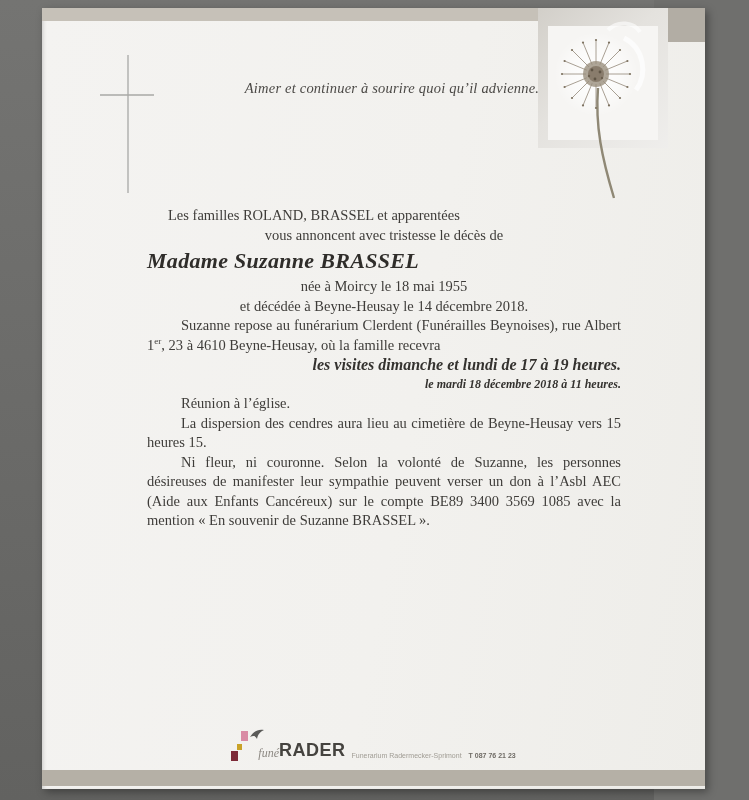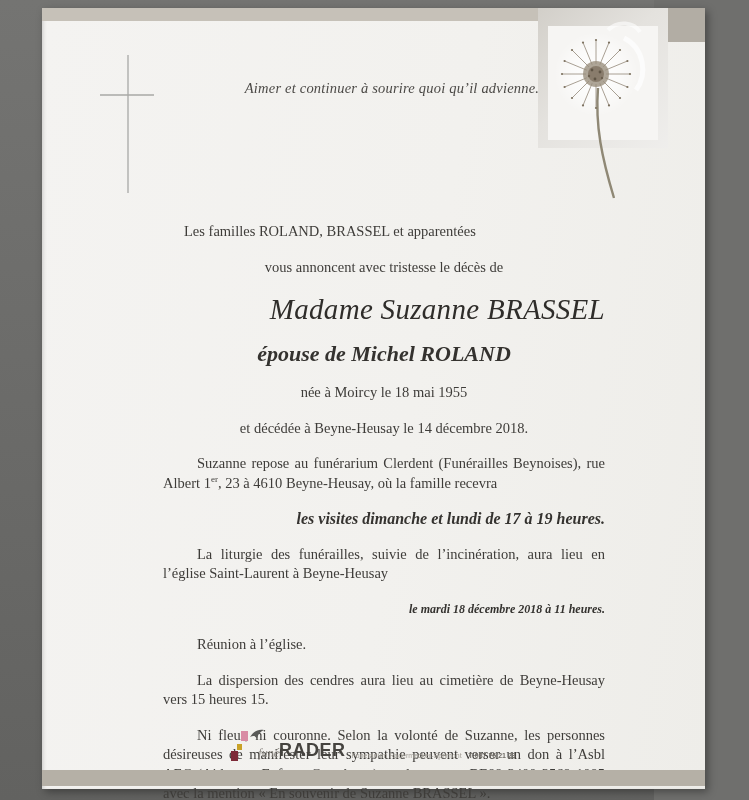--- a/index.html
+++ b/index.html
@@ -29,25 +29,25 @@
 
   .quote{
     position:absolute;left:140px;top:72px;width:420px;
     text-align:center;font-style:italic;font-size:14.5px;color:#4b4946;letter-spacing:.2px;
   }
 
   .content{
     position:absolute;left:105px;top:198px;width:474px;
     font-size:14.5px;line-height:19.5px;color:#3e3c39;
   }
-  .content p{margin:16px;}
+  .content p{margin:0;}
   .families{padding-left:21px;margin-top:8px;}
   .announce{text-align:center;margin-top:19px;}
   .deceased-name{
-    text-align:right;font-size:29px;line-height:32px;font-weight:normal;font-style:italic;
+    text-align:left;font-size:22px;line-height:32px;font-weight:bold;font-style:italic;
     color:#2f2d2a;margin-top:7px;letter-spacing:.3px;
   }
   .spouse{
     text-align:center;font-size:22px;line-height:26px;font-weight:bold;font-style:italic;
     color:#34322f;margin-top:2px;
   }
   .birth{text-align:center;margin-top:11px;}
   .death{text-align:center;}
   .para{text-align:justify;text-indent:34px;}
   .p-repose{margin-top:23px;}
@@ -148,28 +148,26 @@
       <line x1="36" y1="7" x2="36" y2="145" stroke="#a8a8a6" stroke-width="1.3"></line>
       <line x1="8" y1="47" x2="62" y2="47" stroke="#a8a8a6" stroke-width="1.3"></line>
     </svg>
 
     <div class="quote">Aimer et continuer à sourire quoi qu’il advienne.</div>
 
     <div class="content">
       <p class="families">Les familles ROLAND, BRASSEL et apparentées</p>
       <p class="announce">vous annoncent avec tristesse le décès de</p>
       <p class="deceased-name">Madame Suzanne BRASSEL</p>
-      <p class="spouse">épouse de Michel ROLAND</p>
       <p class="birth">née à Moircy le 18 mai 1955</p>
       <p class="death">et décédée à Beyne-Heusay le 14 décembre 2018.</p>
 
       <p class="para p-repose"><span>Suzanne repose au funérarium Clerdent (Funérailles Beynoises), rue Albert 1</span><sup>er</sup><span>, 23 à 4610 Beyne-Heusay,  où la famille recevra</span></p>
       <p class="center-bold">les visites dimanche et lundi de 17 à 19 heures.</p>
 
-      <p class="para p-liturgy">La liturgie des funérailles, suivie de l’incinération, aura lieu en l’église Saint-Laurent à Beyne-Heusay</p>
       <p class="center-bold ceremony-line">le mardi 18 décembre 2018 à 11 heures.</p>
 
       <p class="reunion">Réunion à l’église.</p>
 
       <p class="para p-dispersion">La dispersion des cendres aura lieu au cimetière de Beyne-Heusay vers 15 heures 15.</p>
 
       <p class="para p-donation">Ni fleur, ni couronne. Selon la volonté de Suzanne, les personnes désireuses de manifester leur sympathie peuvent verser un don à l’Asbl AEC (Aide aux Enfants Cancéreux) sur le compte BE89 3400 3569 1085 avec la mention « En souvenir de Suzanne BRASSEL ».</p>
     </div>
 
     <div class="footer-logo">

